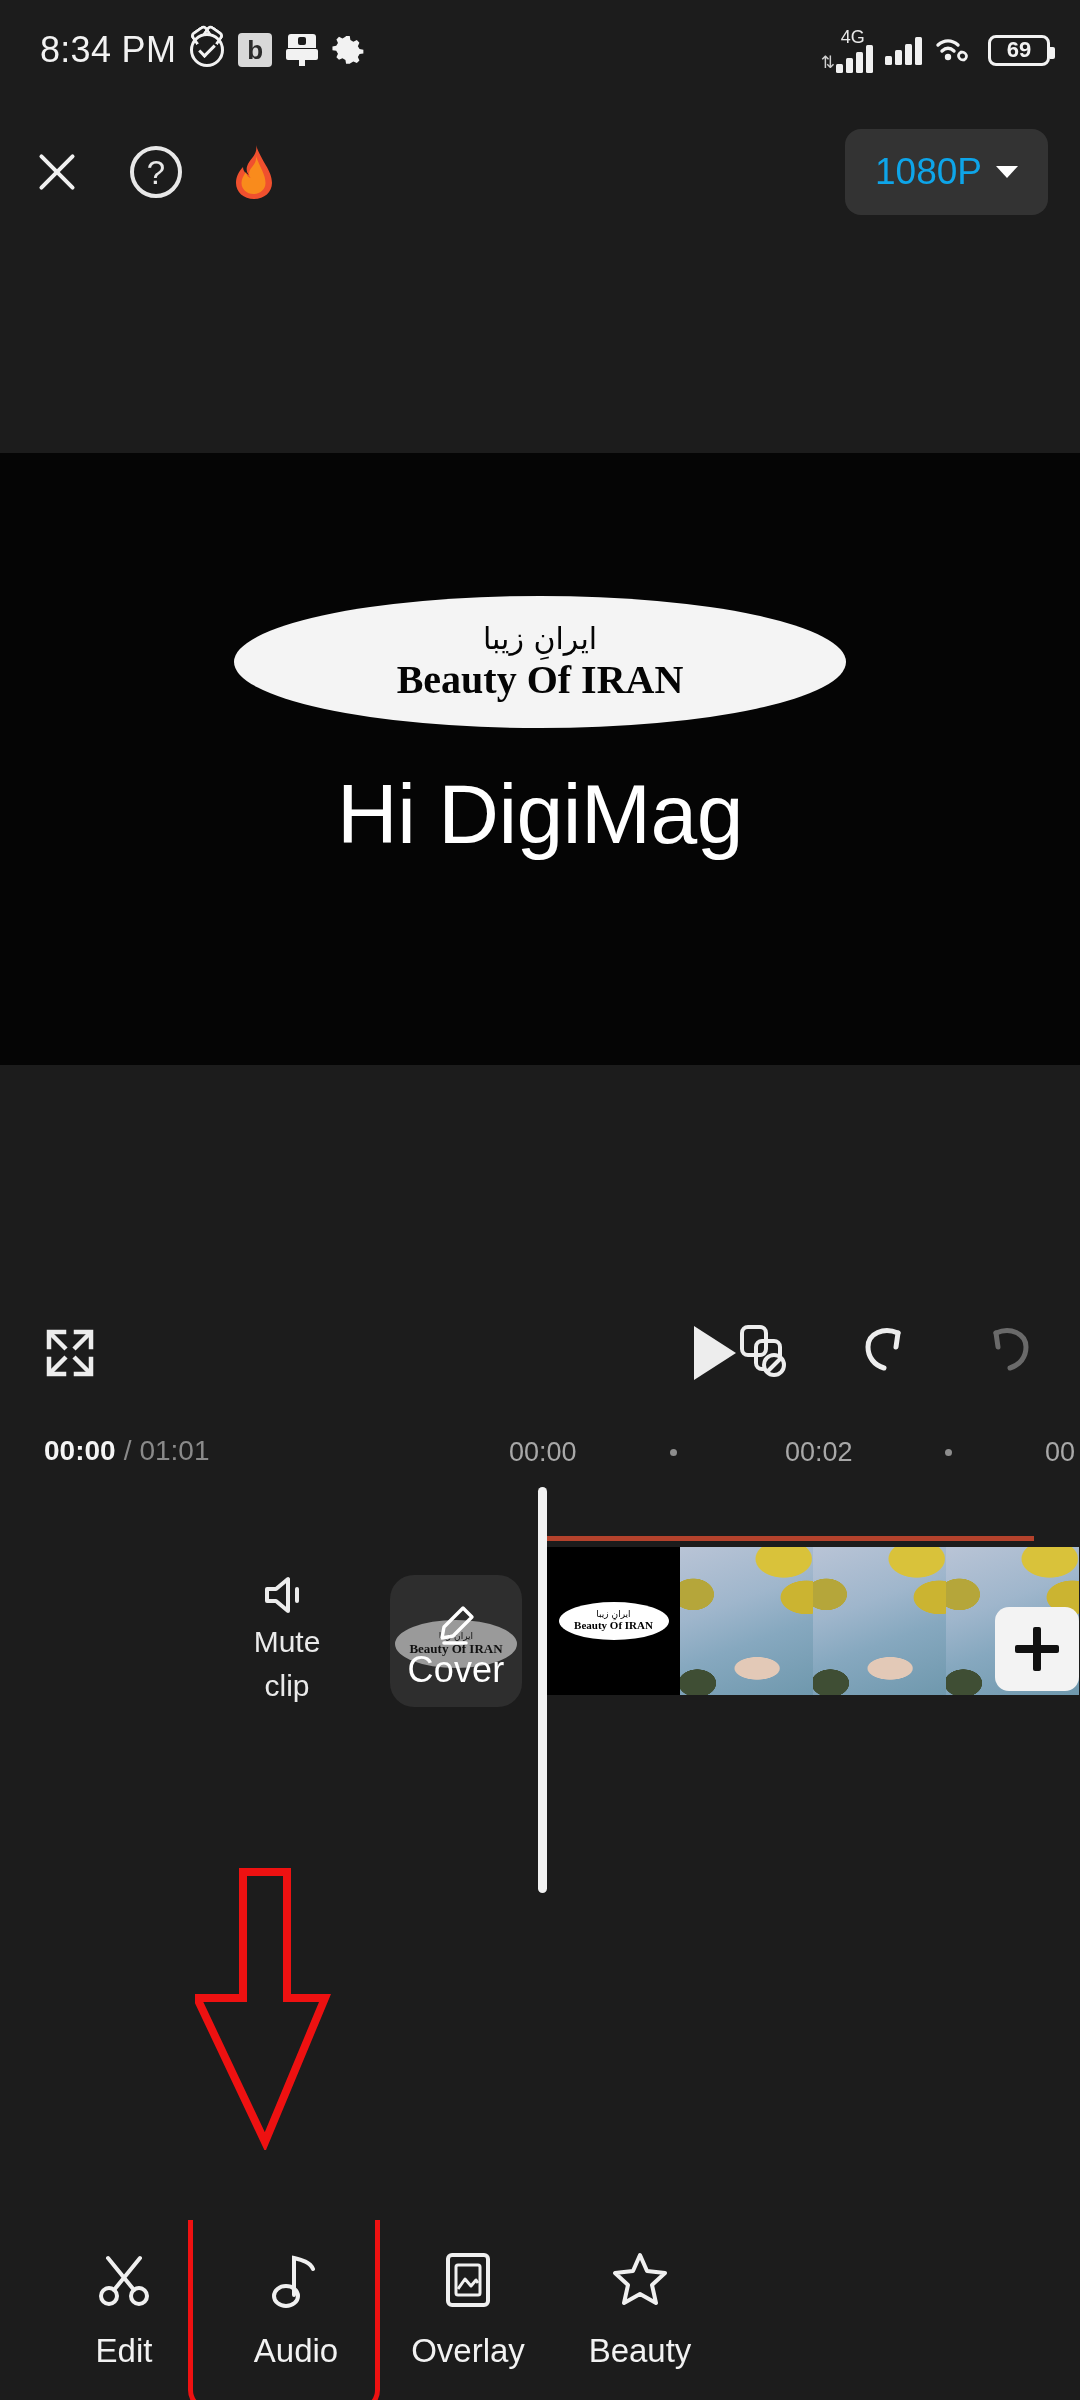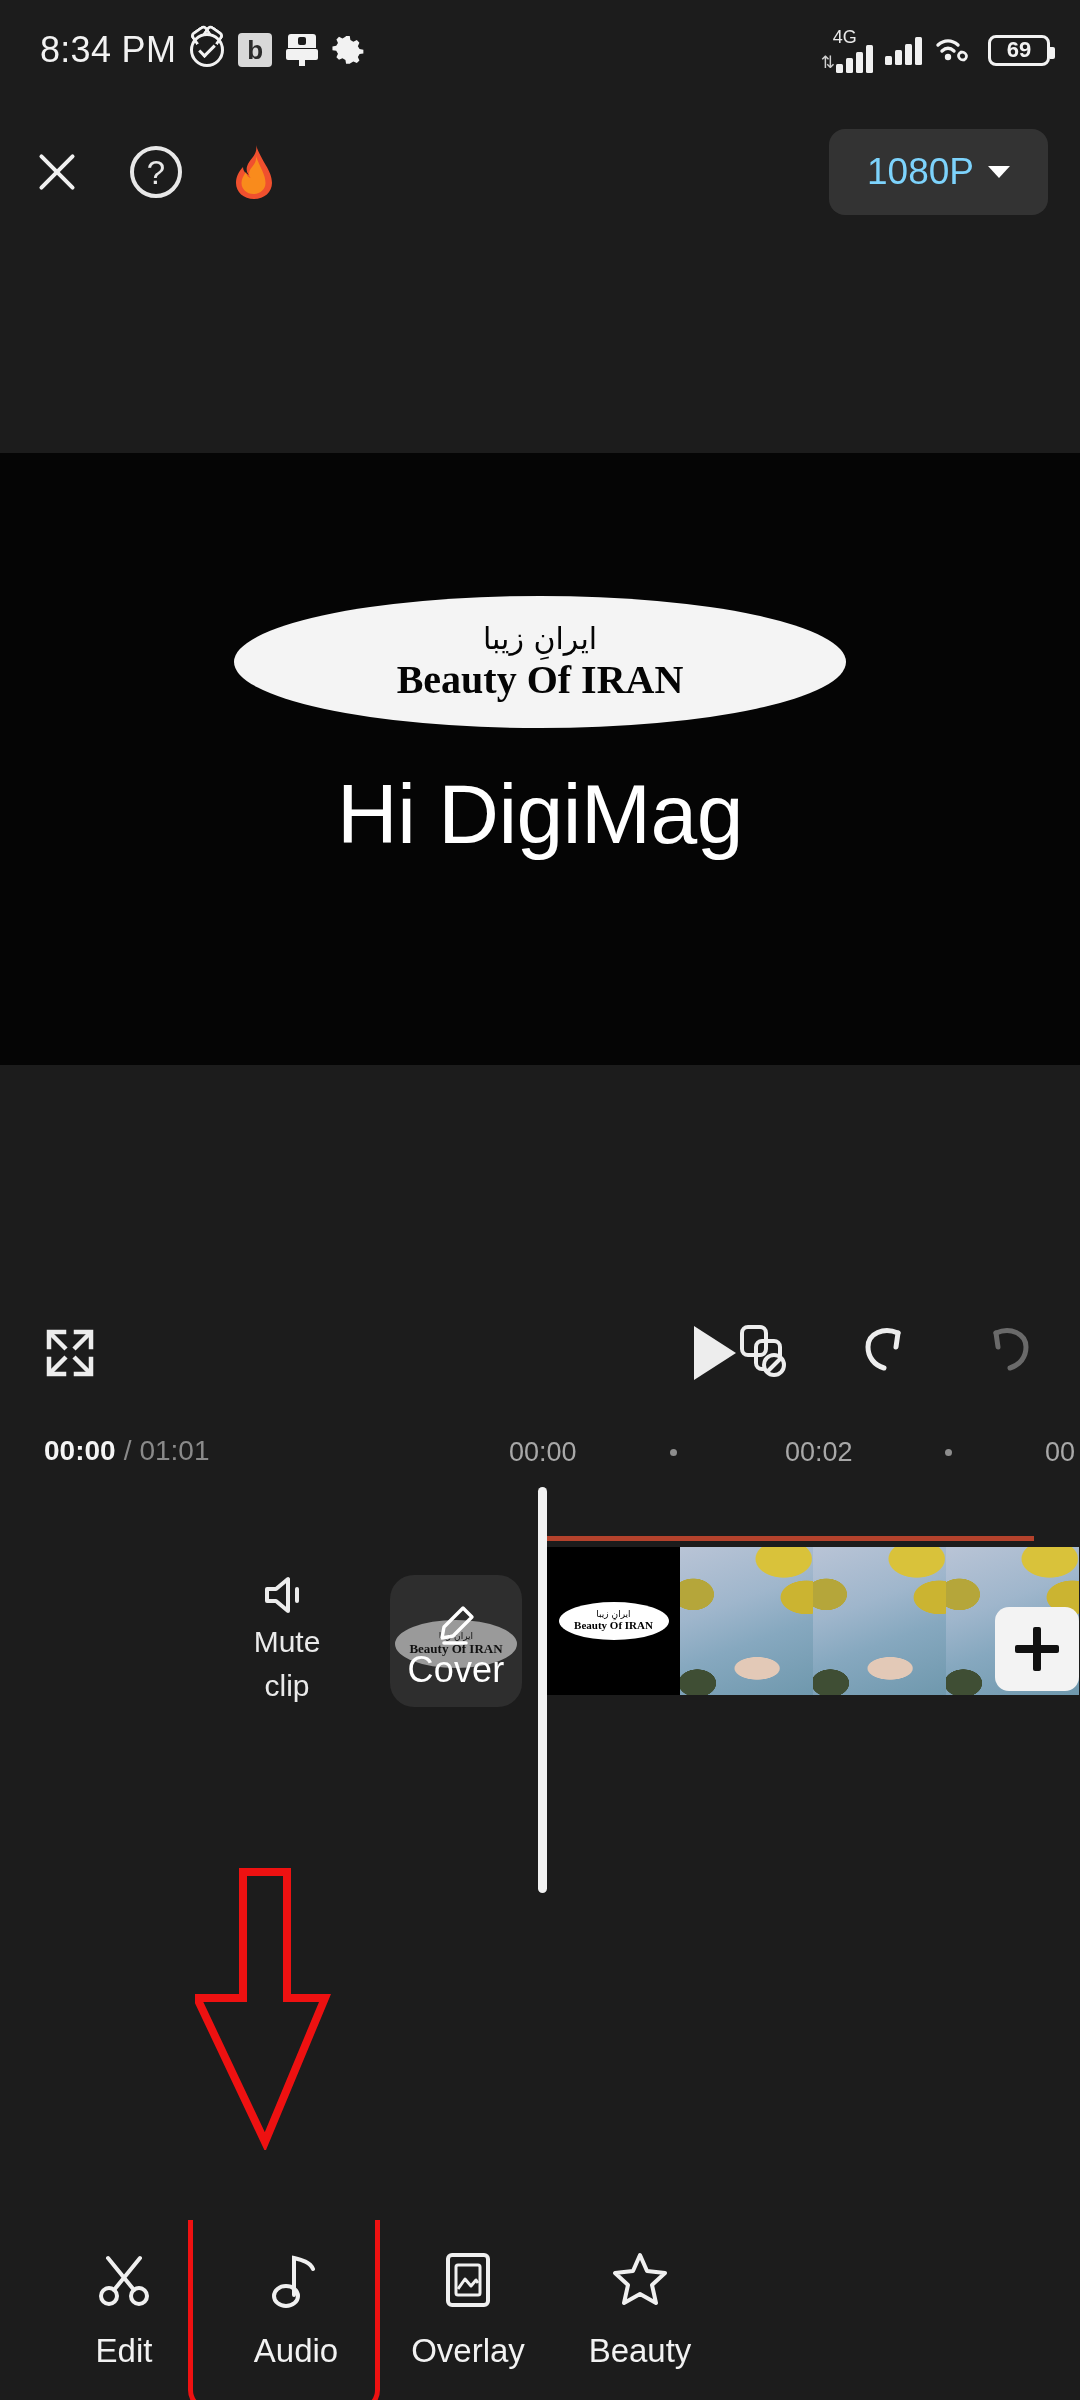--- a/index.html
+++ b/index.html
@@ -39,21 +39,21 @@
   }
   .inbox { width:32px; height:32px; position:relative; }
   .inbox .top { position:absolute; top:0; left:2px; width:28px; height:14px; background:#f2f2f2; border-radius:3px 3px 0 0; }
   .inbox .top:after { content:""; position:absolute; left:10px; top:3px; width:8px; height:8px; background:#1c1c1c; border-radius:2px; }
   .inbox .bot { position:absolute; bottom:6px; left:0; width:32px; height:11px; background:#f2f2f2; border-radius:2px; }
   .inbox .stem { position:absolute; bottom:0; left:13px; width:6px; height:7px; background:#f2f2f2; }
 
   .gear { width:32px; height:32px; position:relative; }
   .gear svg { display:block; }
 
-  .fourg { font-size:18px; color:#e8e8e8; line-height:1; margin-bottom:-3px; margin-left:12px; }
+  .fourg { font-size:18px; color:#e8e8e8; line-height:1; margin-bottom:-3px; margin-left:20px; }
   .sig { display:flex; align-items:flex-end; gap:3px; height:30px; }
   .sig i { display:block; width:7px; background:#f0f0f0; border-radius:1.5px; }
   .sig i:nth-child(1){height:9px}.sig i:nth-child(2){height:15px}
   .sig i:nth-child(3){height:21px}.sig i:nth-child(4){height:28px}
   .sigwrap { display:flex; flex-direction:column; align-items:flex-start; }
   .dataarrow { font-size:17px; color:#cfcfcf; margin-right:1px; }
 
   .wifi { width:42px; height:32px; position:relative; }
   .batt {
     width:62px; height:31px; border:3px solid #f2f2f2; border-radius:8px;
@@ -77,21 +77,21 @@
   .close-x:after  { transform:translate(-50%,-50%) rotate(-45deg); }
   .helpq {
     width:52px; height:52px; border:4px solid #e8e8e8; border-radius:50%;
     color:#e8e8e8; font-size:33px; font-weight:400; line-height:46px; text-align:center;
   }
   .flame { width:48px; height:56px; }
   .ab-right { margin-left:auto; display:flex; align-items:center; gap:26px; }
   .resbtn {
     background:#333333; border-radius:16px; height:86px; min-width:200px;
     display:flex; align-items:center; justify-content:space-between; gap:14px;
-    padding:0 38px; color:#7dd3fc; font-size:37px; font-weight:400; cursor:pointer;
+    padding:0 30px; color:#0ea5e9; font-size:37px; font-weight:400; cursor:pointer;
   }
   .caret { width:0; height:0; border-left:11px solid transparent; border-right:11px solid transparent; border-top:12px solid #fff; }
   .exportbtn {
     background:#22D3EE; border-radius:18px; height:86px; padding:0 36px;
     display:flex; align-items:center; justify-content:center;
     color:#000; font-size:40px; font-weight:700; cursor:pointer;
   }
 
   
   .preview {

